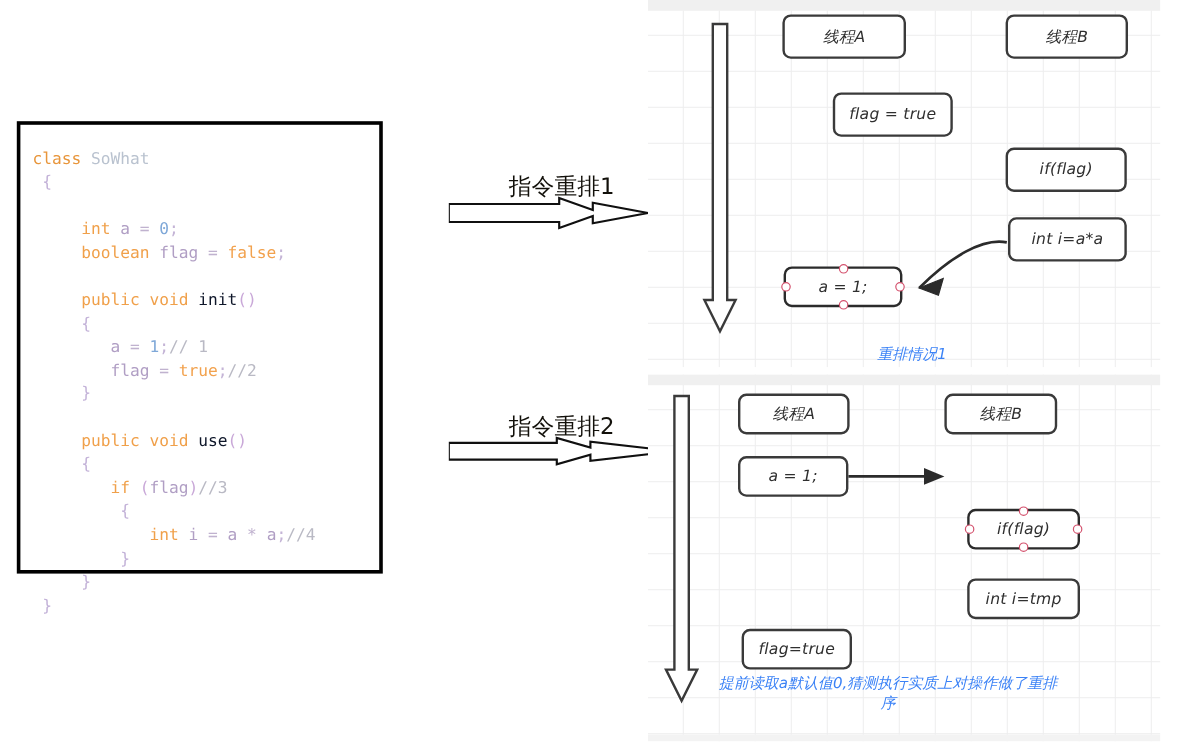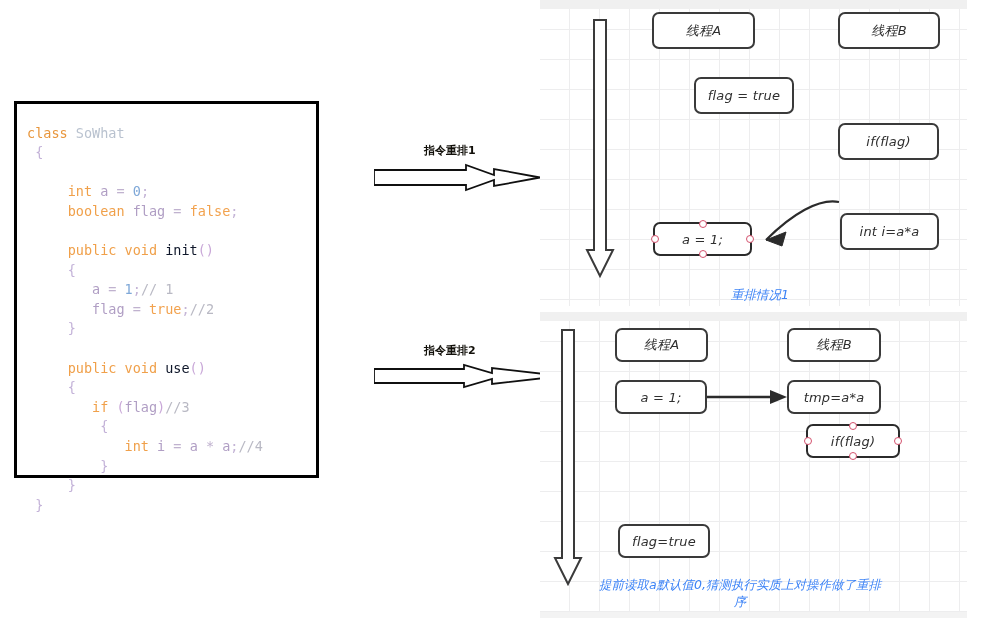--- a/index.html
+++ b/index.html
@@ -50,22 +50,22 @@
   .tok-fn     { color: #0f172a; }
   .tok-paren  { color: #c9a8d8; }
 
   
   .big-arrow {
     position: absolute;
   }
   .big-arrow-label {
     position: absolute;
     font-family: "DejaVu Sans", sans-serif;
-    font-size: 11px;
-    font-weight: bold;
+    font-size: 19px;
+    font-weight: normal;
     color: #12100a;
     white-space: nowrap;
   }
 
   
   .diagram {
     position: absolute;
     background: #ffffff;
     overflow: hidden;
     font-style: italic;
@@ -186,21 +186,21 @@
   </div>
 
   <div class="node" style="left:112px; top:77px; width:100px; height:37px;margin-left:42px;">
     <span>flag = true</span>
   </div>
 
   <div class="node" style="left:298px; top:123px; width:101px; height:37px;">
     <span>if(flag)</span>
   </div>
 
-  <div class="node" style="left:300px; top:181px; width:99px; height:37px;margin-top:32px;">
+  <div class="node" style="left:300px; top:181px; width:99px; height:37px;">
     <span>int i=a*a</span>
   </div>
 
   <div class="node selected" style="left:113px; top:222px; width:99px; height:34px;">
     <span>a = 1;</span>
     <span class="handle h-t"></span>
     <span class="handle h-b"></span>
     <span class="handle h-l"></span>
     <span class="handle h-r"></span>
   </div>
@@ -227,31 +227,31 @@
   </div>
 
   <div class="node" style="left:247px; top:16px; width:94px; height:34px;">
     <span>线程B</span>
   </div>
 
   <div class="node" style="left:75px; top:68px; width:92px; height:34px;">
     <span>a = 1;</span>
   </div>
 
-  <div class="node" style="left:247px; top:68px; width:94px; height:34px;">
-    <span>tmp=a*a</span>
-  </div>
 
   <div class="node selected" style="left:266px; top:112px; width:94px; height:34px;">
     <span>if(flag)</span>
     <span class="handle h-t"></span>
     <span class="handle h-b"></span>
     <span class="handle h-l"></span>
     <span class="handle h-r"></span>
   </div>
 
+  <div class="node" style="left:266px; top:170px; width:94px; height:34px;">
+    <span>int i=tmp</span>
+  </div>
 
   <div class="node" style="left:78px; top:212px; width:92px; height:34px;">
     <span>flag=true</span>
   </div>
 
-  <div class="caption" style="left:55px; top:264px; width:290px;text-align:center;">提前读取a默认值0,猜测执行实质上对操作做了重排序</div>
+  <div class="caption" style="left:55px; top:248px; width:290px;text-align:center;">提前读取a默认值0,猜测执行实质上对操作做了重排序</div>
 </div>
 
 </body></html>

